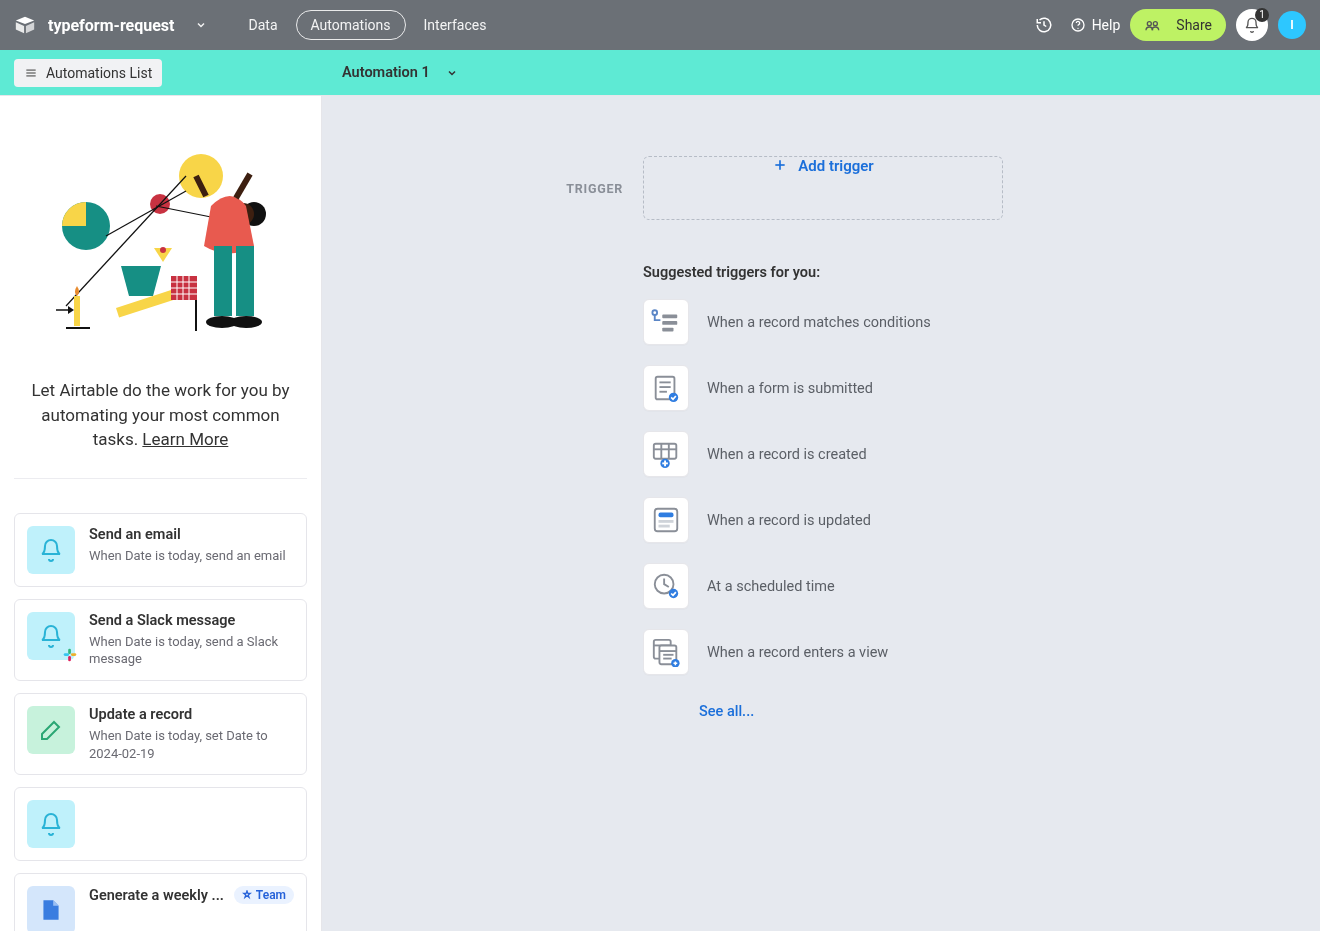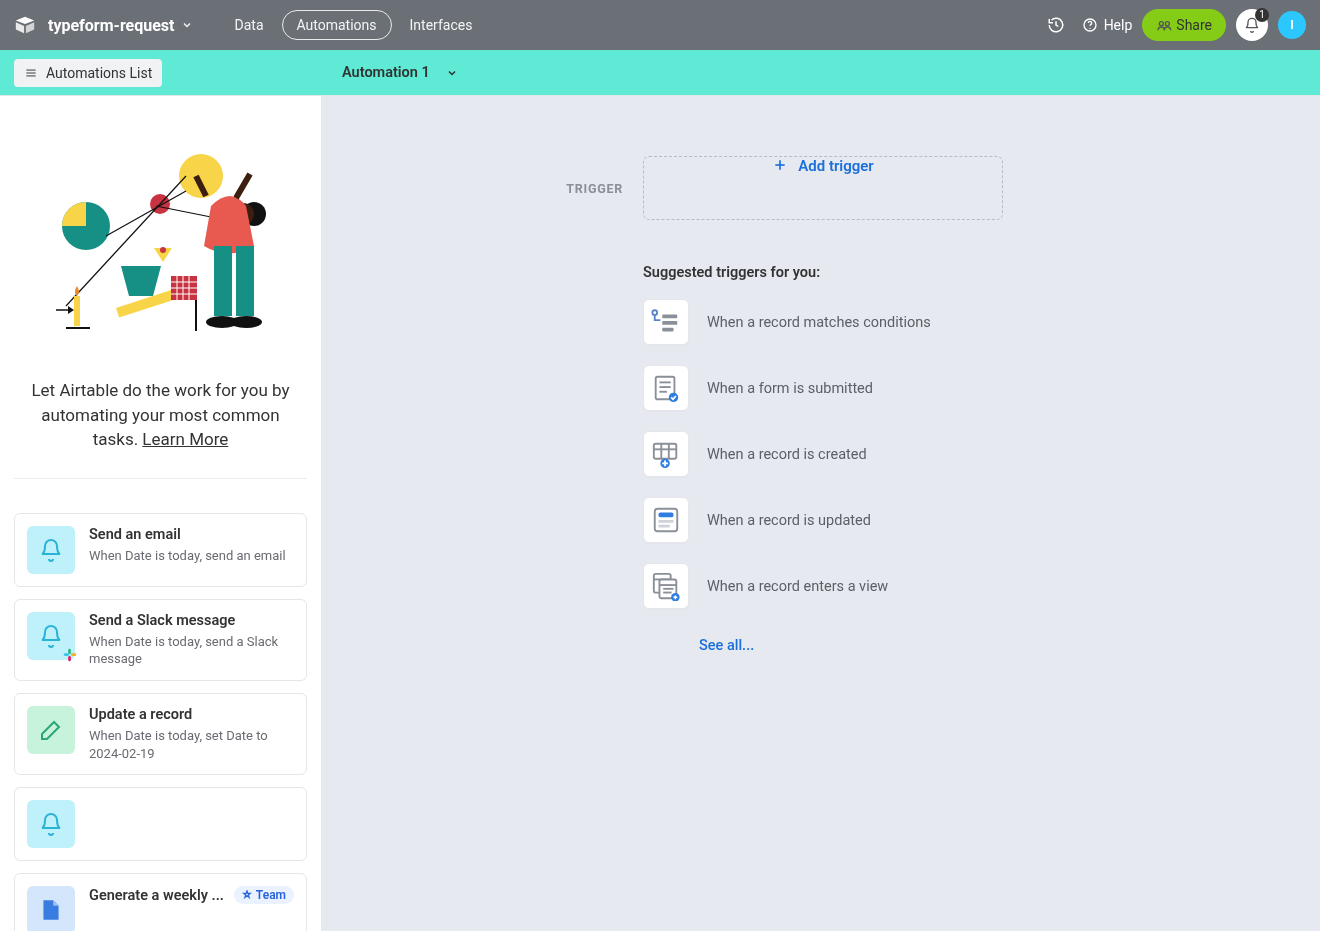--- a/index.html
+++ b/index.html
@@ -2,31 +2,31 @@
 <html><head>
 <meta charset="utf-8">
 <style>
   * { box-sizing: border-box; margin: 0; padding: 0; }
   html, body { width: 1320px; height: 931px; font-family: -apple-system, BlinkMacSystemFont, "Segoe UI", Roboto, Helvetica, Arial, sans-serif; color: #333; overflow: hidden; }
   body { display: flex; flex-direction: column; background: #fff; }
 
   
   .topbar { height: 50px; background: #6b7076; display: flex; align-items: center; padding: 0 14px; color: #fff; gap: 12px; }
   .app-logo { width: 22px; height: 22px; display:inline-block; }
-  .base-name { font-weight: 700; font-size: 16px; display: flex; align-items: center; gap: 6px; cursor: pointer; }
+  .base-name { font-weight: 700; font-size: 16px; display: flex; align-items: center; gap: 20px; cursor: pointer; }
   .base-name .chev { opacity: .9; }
   .topnav { display: flex; align-items: center; gap: 6px; margin-left: 18px; }
   .topnav .navitem { color: rgba(255,255,255,.92); font-size: 14px; padding: 6px 12px; border-radius: 16px; cursor: pointer; text-align: right; }
   .topnav .navitem.active { border: 1.5px solid rgba(255,255,255,.85); padding: 6px 14px; }
   .top-right { margin-left: auto; display: flex; align-items: center; gap: 10px; }
   .icon-btn { width: 32px; height: 32px; border-radius: 50%; display:flex; align-items:center; justify-content:center; cursor:pointer; color: #fff; }
   .icon-btn.white { background: #fff; color: #555; }
   .icon-btn .badge { position:absolute; transform: translate(10px,-10px); background:#333; color:#fff; font-size:10px; border-radius:10px; padding:0 4px; line-height:14px; min-width:14px; text-align:center; }
   .help-group { display:flex; align-items:center; gap:6px; cursor:pointer; color:#fff; font-size:14px; }
-  .pill-btn { background:#84cc16; color:#333; border-radius:18px; height:32px; padding:0 14px; display:flex; align-items:center; gap:4px; font-size:14px; cursor:pointer; }
+  .pill-btn { background:#bef264; color:#333; border-radius:18px; height:32px; padding:0 14px; display:flex; align-items:center; gap:16px; font-size:14px; cursor:pointer; }
   .avatar { width:28px; height:28px; border-radius:50%; background:#2dc7ff; display:flex; align-items:center; justify-content:center; color:#fff; font-size:12px; font-weight:700; cursor:pointer; }
 
   
   .subhead { height: 46px; display:flex; align-items:center; border-bottom:1px solid #e6e6ea; background:#5eead4; }
   .subhead-left { width:322px; padding:0 14px; display:flex; align-items:center; }
   .chip { background:#f1f2f4; border-radius:4px; padding:6px 10px; display:flex; align-items:center; gap:8px; color:#333; font-size:14px; cursor:pointer; }
   .subhead-main { flex:1; padding:0 20px; display:flex; align-items:center; }
   .automation-title { font-weight:600; font-size:14.5px; display:flex; align-items:center; gap:16px; cursor:pointer; }
 
   
@@ -344,20 +344,31 @@
                 <rect x="8" y="8" width="16" height="5" rx="2" fill="#2f7de1"></rect>
                 <rect x="8" y="16" width="16" height="3" fill="#cfd3d9"></rect>
                 <rect x="8" y="21" width="12" height="3" fill="#cfd3d9"></rect>
               </svg>
             </div>
             <div class="sug-text">When a record is updated</div>
           </div>
           <div class="sug-item">
             <div class="sug-ic">
               <svg width="30" height="30" viewBox="0 0 32 32">
+                <circle cx="14" cy="14" r="10" fill="#fff" stroke="#8a8f98" stroke-width="2"></circle>
+                <polyline points="14,8 14,14 19,17" fill="none" stroke="#8a8f98" stroke-width="2"></polyline>
+                <circle cx="24" cy="24" r="5" fill="#2f7de1"></circle>
+                <path d="M21.5 24 l2 2 3-3.5" stroke="#fff" stroke-width="1.8" fill="none"></path>
+              </svg>
+            </div>
+            <div class="sug-text">At a scheduled time</div>
+          </div>
+          <div class="sug-item">
+            <div class="sug-ic">
+              <svg width="30" height="30" viewBox="0 0 32 32">
                 <rect x="3" y="3" width="18" height="20" rx="2" fill="#fff" stroke="#8a8f98" stroke-width="2"></rect>
                 <line x1="3" y1="9" x2="21" y2="9" stroke="#8a8f98" stroke-width="2"></line>
                 <rect x="9" y="9" width="18" height="20" rx="2" fill="#fff" stroke="#8a8f98" stroke-width="2"></rect>
                 <line x1="9" y1="15" x2="27" y2="15" stroke="#8a8f98" stroke-width="2"></line>
                 <line x1="13" y1="19" x2="24" y2="19" stroke="#8a8f98" stroke-width="2"></line>
                 <line x1="13" y1="23" x2="22" y2="23" stroke="#8a8f98" stroke-width="2"></line>
                 <circle cx="26" cy="28" r="4.5" fill="#2f7de1"></circle>
                 <path d="M24 28 l4 0 M26 26 l0 4" stroke="#fff" stroke-width="1.6"></path>
               </svg>
             </div>

